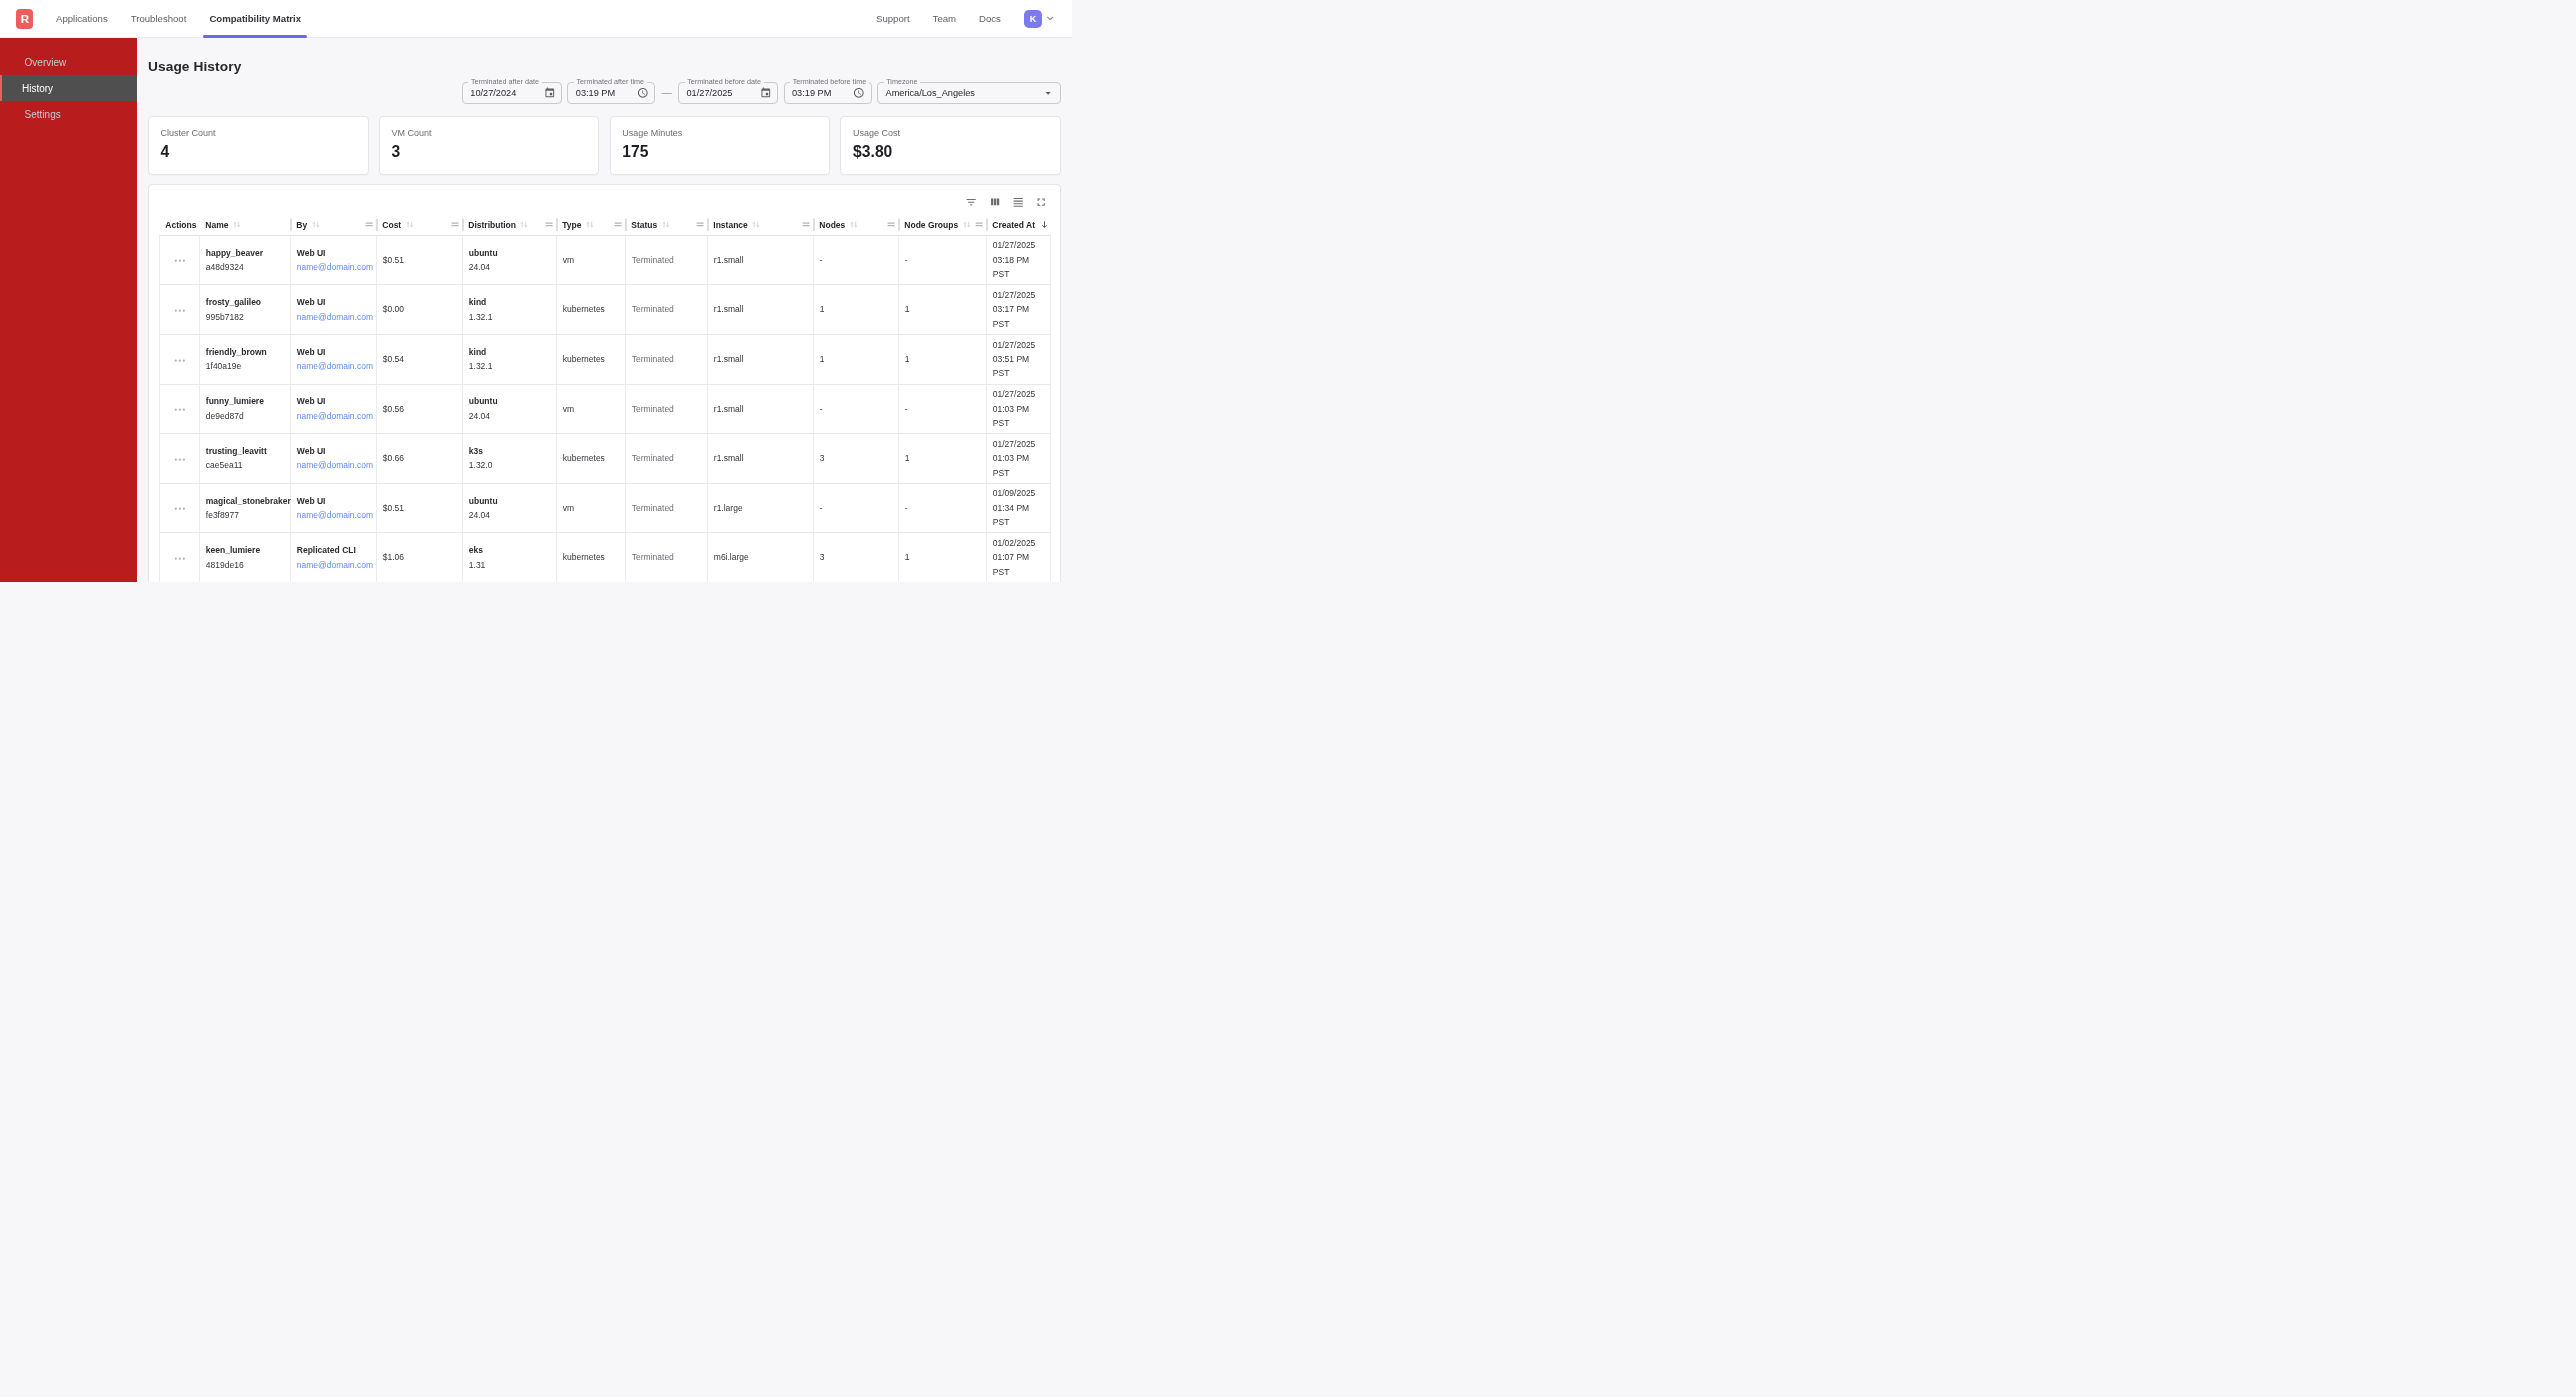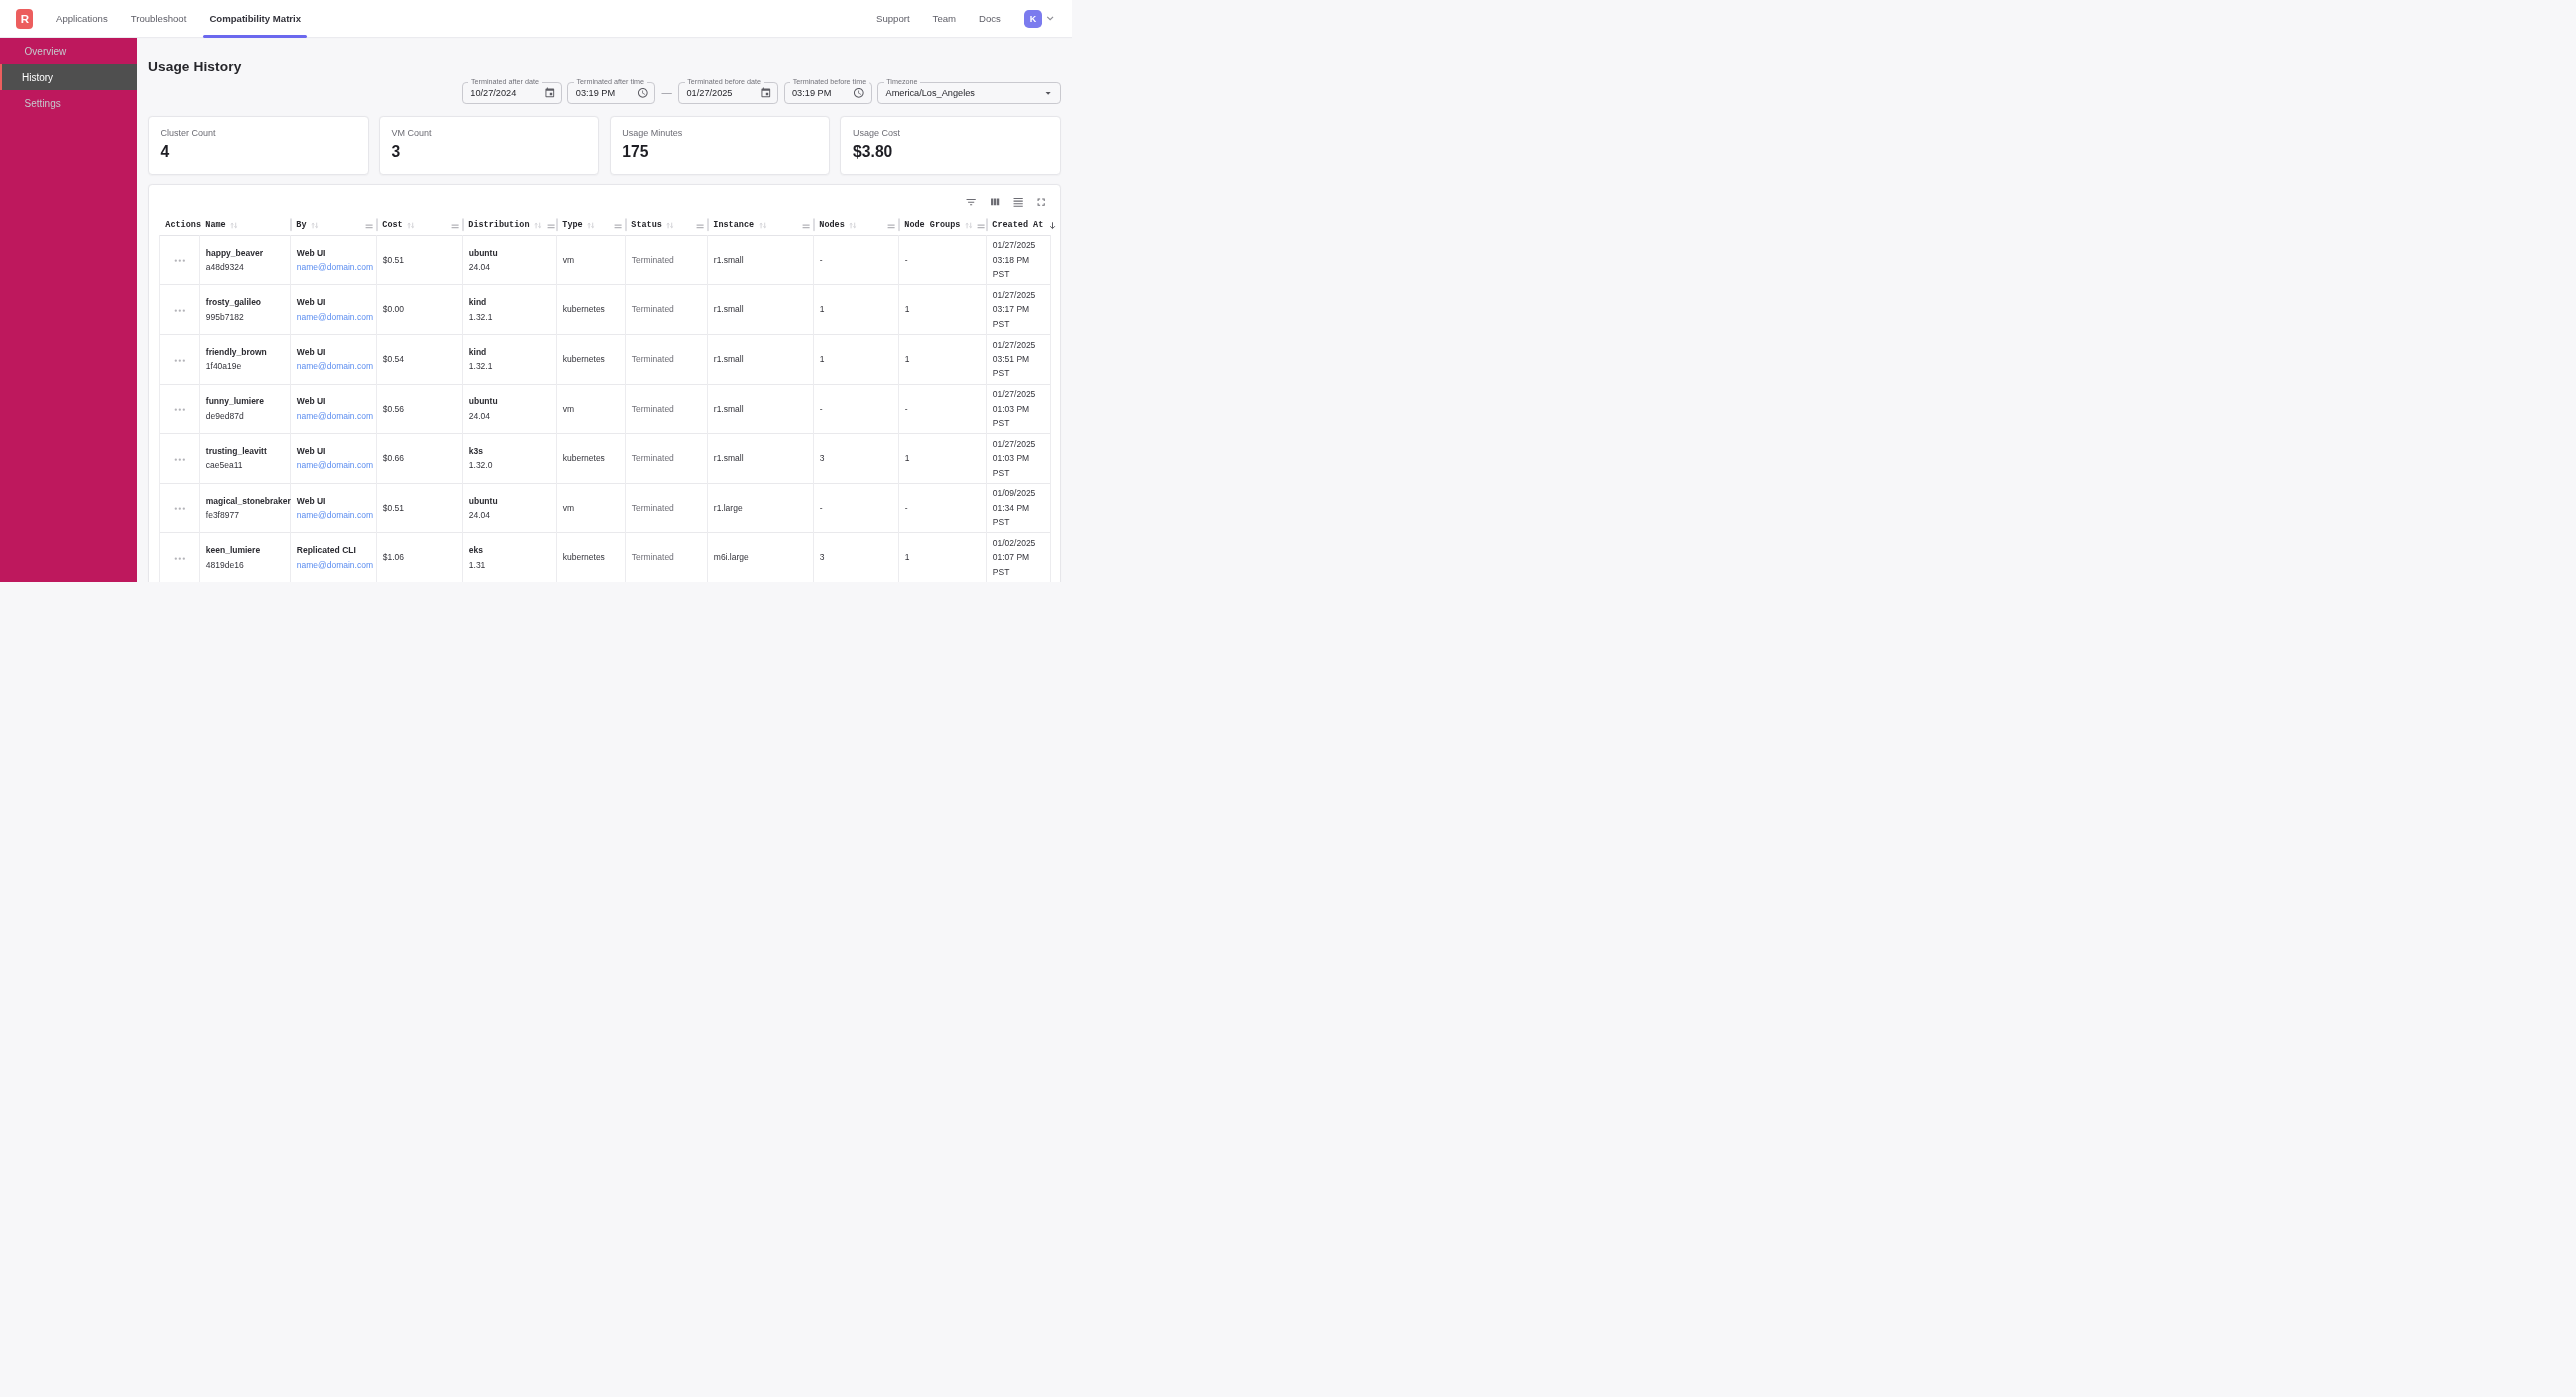--- a/index.html
+++ b/index.html
@@ -22,21 +22,21 @@
   .nav-item.active { color:#33333b; font-weight:700; }
   .nav-item.active::after { content:""; position:absolute; left:-6.2px; right:-6.2px; bottom:0;
     height:2.7px; border-radius:2.1px; background:#6b68ee; }
   .nav-right { margin-left:auto; display:flex; align-items:center; gap:23px; font-size:9.6px; color:#5e5e67; }
   .avatar-wrap { display:flex; align-items:center; gap:3.4px; cursor:pointer; }
   .avatar { width:18px; height:18px; border-radius:4.8px; background:#7b7bee; color:#fff;
     font-size:9px; font-weight:700; display:flex; align-items:center; justify-content:center; }
 
   
   .shell { flex:1; display:flex; min-height:0; }
-  .sidebar { width:137px; flex:0 0 137px; background:#be185d; }
+  .sidebar { width:137px; flex:0 0 137px; background:#b91c1c; padding-top:11px; }
   .side-item { height:26px; display:flex; align-items:center; padding-left:22.6px;
     font-size:10px; color:#c5cbce; cursor:pointer; border-left:2.7px solid transparent; }
   .side-item.active { background:#4f4f4f; color:#fff; border-left-color:#ec5e5e; padding-left:20px; }
 
   .main { flex:1; padding:0 11px; min-width:0; }
 
   .page-title { margin-top:20.5px; font-size:13.7px; font-weight:800; color:#26262b; letter-spacing:0.1px; }
   .desc { margin-top:6.8px; font-size:9px; line-height:1.63; color:#54545c; max-width:547px; }
   .desc .link { color:#4b7fe8; cursor:pointer; text-decoration:none; }
 
@@ -61,21 +61,21 @@
 
   
   .table-card { margin-top:9.6px; background:#fff; border:0.7px solid #e6e6ea; border-radius:4.1px;
     padding:5.5px 10.3px 2.7px; box-shadow:0 0.7px 1.4px rgba(20,20,40,.03); }
   .table-toolbar { display:flex; justify-content:flex-end; align-items:center; gap:11px; padding:4.8px 2.1px 6.2px; }
   .tool-btn { display:flex; cursor:pointer; }
 
   table.grid { border-collapse:collapse; table-layout:fixed; width:891px; }
   .grid th { height:21px; text-align:left; font-size:8.5px; font-weight:700; color:#26262b;
     padding:0 4.1px 0 5.5px; position:relative; white-space:nowrap; }
-  .hwrap { display:flex; align-items:flex-end; gap:3.4px;font-family:Liberation Mono, monospace; }
+  .hwrap { display:flex; align-items:center; gap:3.4px; }
   .hmenu { margin-left:auto; display:flex; cursor:pointer; }
   .pill { position:absolute; right:-1.4px; top:50%; transform:translateY(-50%);
     width:2.1px; height:13.7px; border-radius:2.1px; background:#dedee2; }
   .grid td { height:36px; border-top:0.7px solid #e9e9ec; border-right:0.7px solid #ececef;
     padding:2.7px 5.5px; font-size:8.5px; color:#33333a; vertical-align:middle; }
   .grid td.first { border-left:0.7px solid #ececef; text-align:center; }
   .grid tbody tr:first-child td { border-top:0.7px solid #e4e4e8; }
   .grid tbody tr:last-child td { border-bottom:0.7px solid #e9e9ec; }
   .l1 { font-weight:700; color:#2b2b31; line-height:14.4px; }
   .l2 { line-height:14.4px; }

